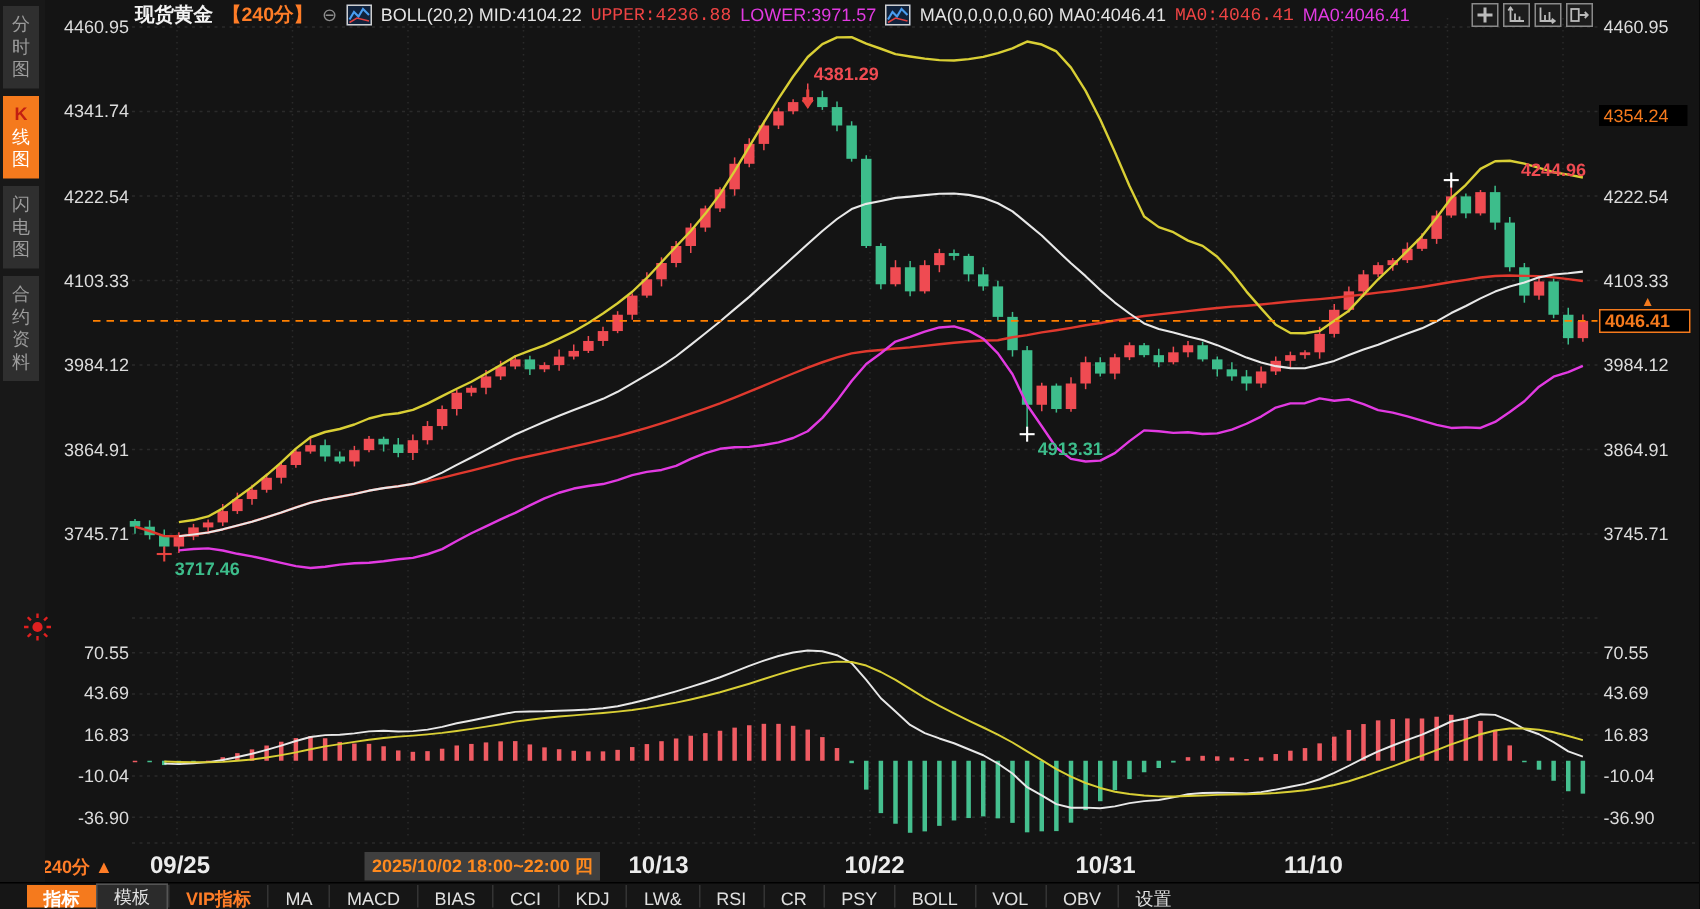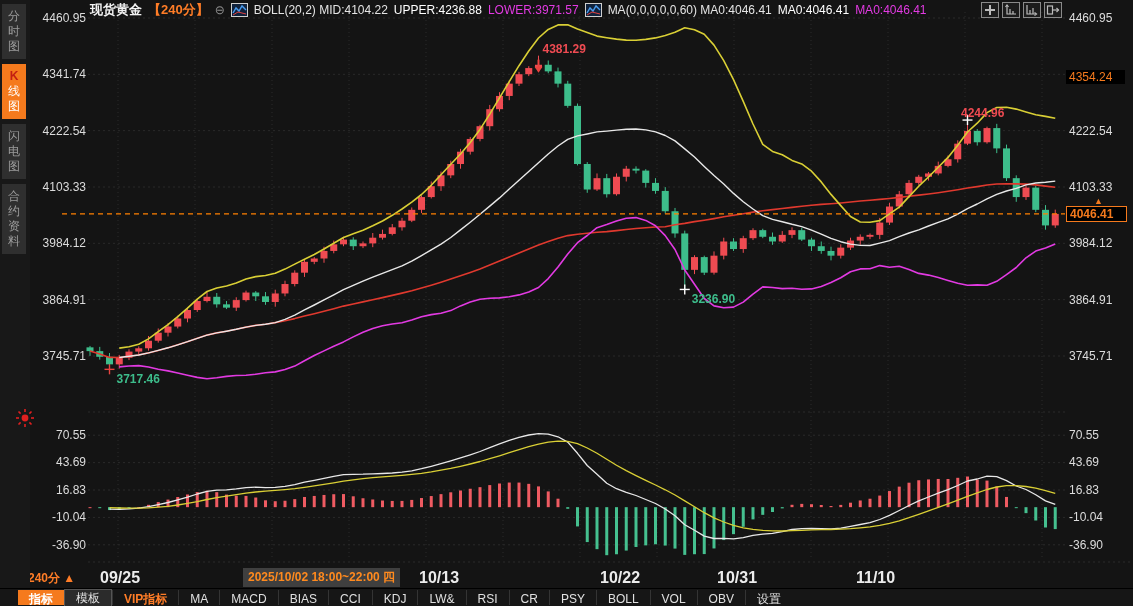--- a/index.html
+++ b/index.html
@@ -11,21 +11,21 @@
             font-size:12px;text-align:center;cursor:pointer;}
   .side-tab div{line-height:15px;}
   .side-tab.active{background:#f57a1d;color:#fff;}
   .side-tab.active .hotkey{color:#c21f12;font-weight:bold;}
   
   #chart-svg{position:absolute;left:0;top:0;z-index:1;}
   .hdr{position:absolute;left:90px;top:1px;z-index:5;font-size:12px;white-space:nowrap;
        display:flex;align-items:center;gap:6px;}
   .hdr .sym{color:#f2f2f2;font-weight:bold;font-size:13px;}
   .hdr .orange{color:#ff7d27;font-weight:bold;font-size:13px;}
-  .hdr .wht{color:#e4e4e4;} .hdr .yel{color:#ffffff;} .hdr .mag{color:#e23ae2;}
+  .hdr .wht{color:#e4e4e4;} .hdr .yel{color:#ef4444;font-family:Liberation Mono, monospace;} .hdr .mag{color:#e23ae2;}
   .hdr .collapse{color:#8d8d8d;font-size:12px;cursor:pointer;}
   .mini-ic{width:15px;height:12px;border:1px solid #cfcfcf;background:#10223c;display:inline-block;}
   .corner-icons{position:absolute;right:71px;top:2px;z-index:5;display:flex;gap:3px;}
   .cicon{width:16px;height:14px;border:1px solid #8a8a8a;background:#1c1c1c;cursor:pointer;}
   
   .ytick,.mtick{position:absolute;width:52px;font-size:12px;color:#dcdcdc;z-index:4;}
   .ytick.lft,.mtick.lft{left:34px;text-align:right;}
   .ytick.rgt,.mtick.rgt{left:1069px;text-align:left;}
   .px-box{position:absolute;left:1066px;width:56px;height:14px;line-height:15px;z-index:5;
           font-size:12px;color:#f57a1d;background:#000;padding-left:3px;}
@@ -517,30 +517,30 @@
       <div class="mtick rgt" style="top: 537.6px;">-36.90</div>
     </div>
 
   <div class="px-box" style="top:70px;">4354.24</div>
   <span class="px-arrow" style="top:196px;">▲</span>
   <div class="px-box cur" style="top:206px;">4046.41</div>
 
   <div id="annotations">
       <div class="ann" style="color: rgb(61, 189, 139); left: 116.5px; top: 372.338px;">3717.46</div>
       <div class="ann" style="color: rgb(239, 75, 82); left: 542.5px; top: 41.6435px;">4381.29</div>
-      <div class="ann" style="color: rgb(61, 189, 139); left: 691.75px; top: 292.453px;">3236.90</div>
-      <div class="ann" style="color: rgb(239, 75, 82); left: 961px; top: 106.067px; text-align: center;">4244.96</div>
+      <div class="ann" style="color: rgb(61, 189, 139); left: 691.75px; top: 292.453px;">4913.31</div>
+      <div class="ann" style="color: rgb(239, 75, 82); left: 1014px; top: 106.067px; text-align: center;">4244.96</div>
     </div>
 
 
   <div class="period-badge">240分 ▲</div>
   <div id="time-labels">
       <div class="tlabel" style="left: 100px;">09/25</div>
       <div class="tlabel" style="left: 419px;">10/13</div>
-      <div class="tlabel" style="left: 563px; margin-left: 37px;">10/22</div>
+      <div class="tlabel" style="left: 563px;">10/22</div>
       <div class="tlabel" style="left: 717px;">10/31</div>
       <div class="tlabel" style="left: 856px;">11/10</div>
     </div>
   <div class="ttip">2025/10/02 18:00~22:00 四</div>
 
 
   <div class="toolbar" id="toolbar">
       <div class="tb-item active">指标</div>
       <div class="tb-item raised">模板</div>
       <div class="tb-item vip">VIP指标</div>

